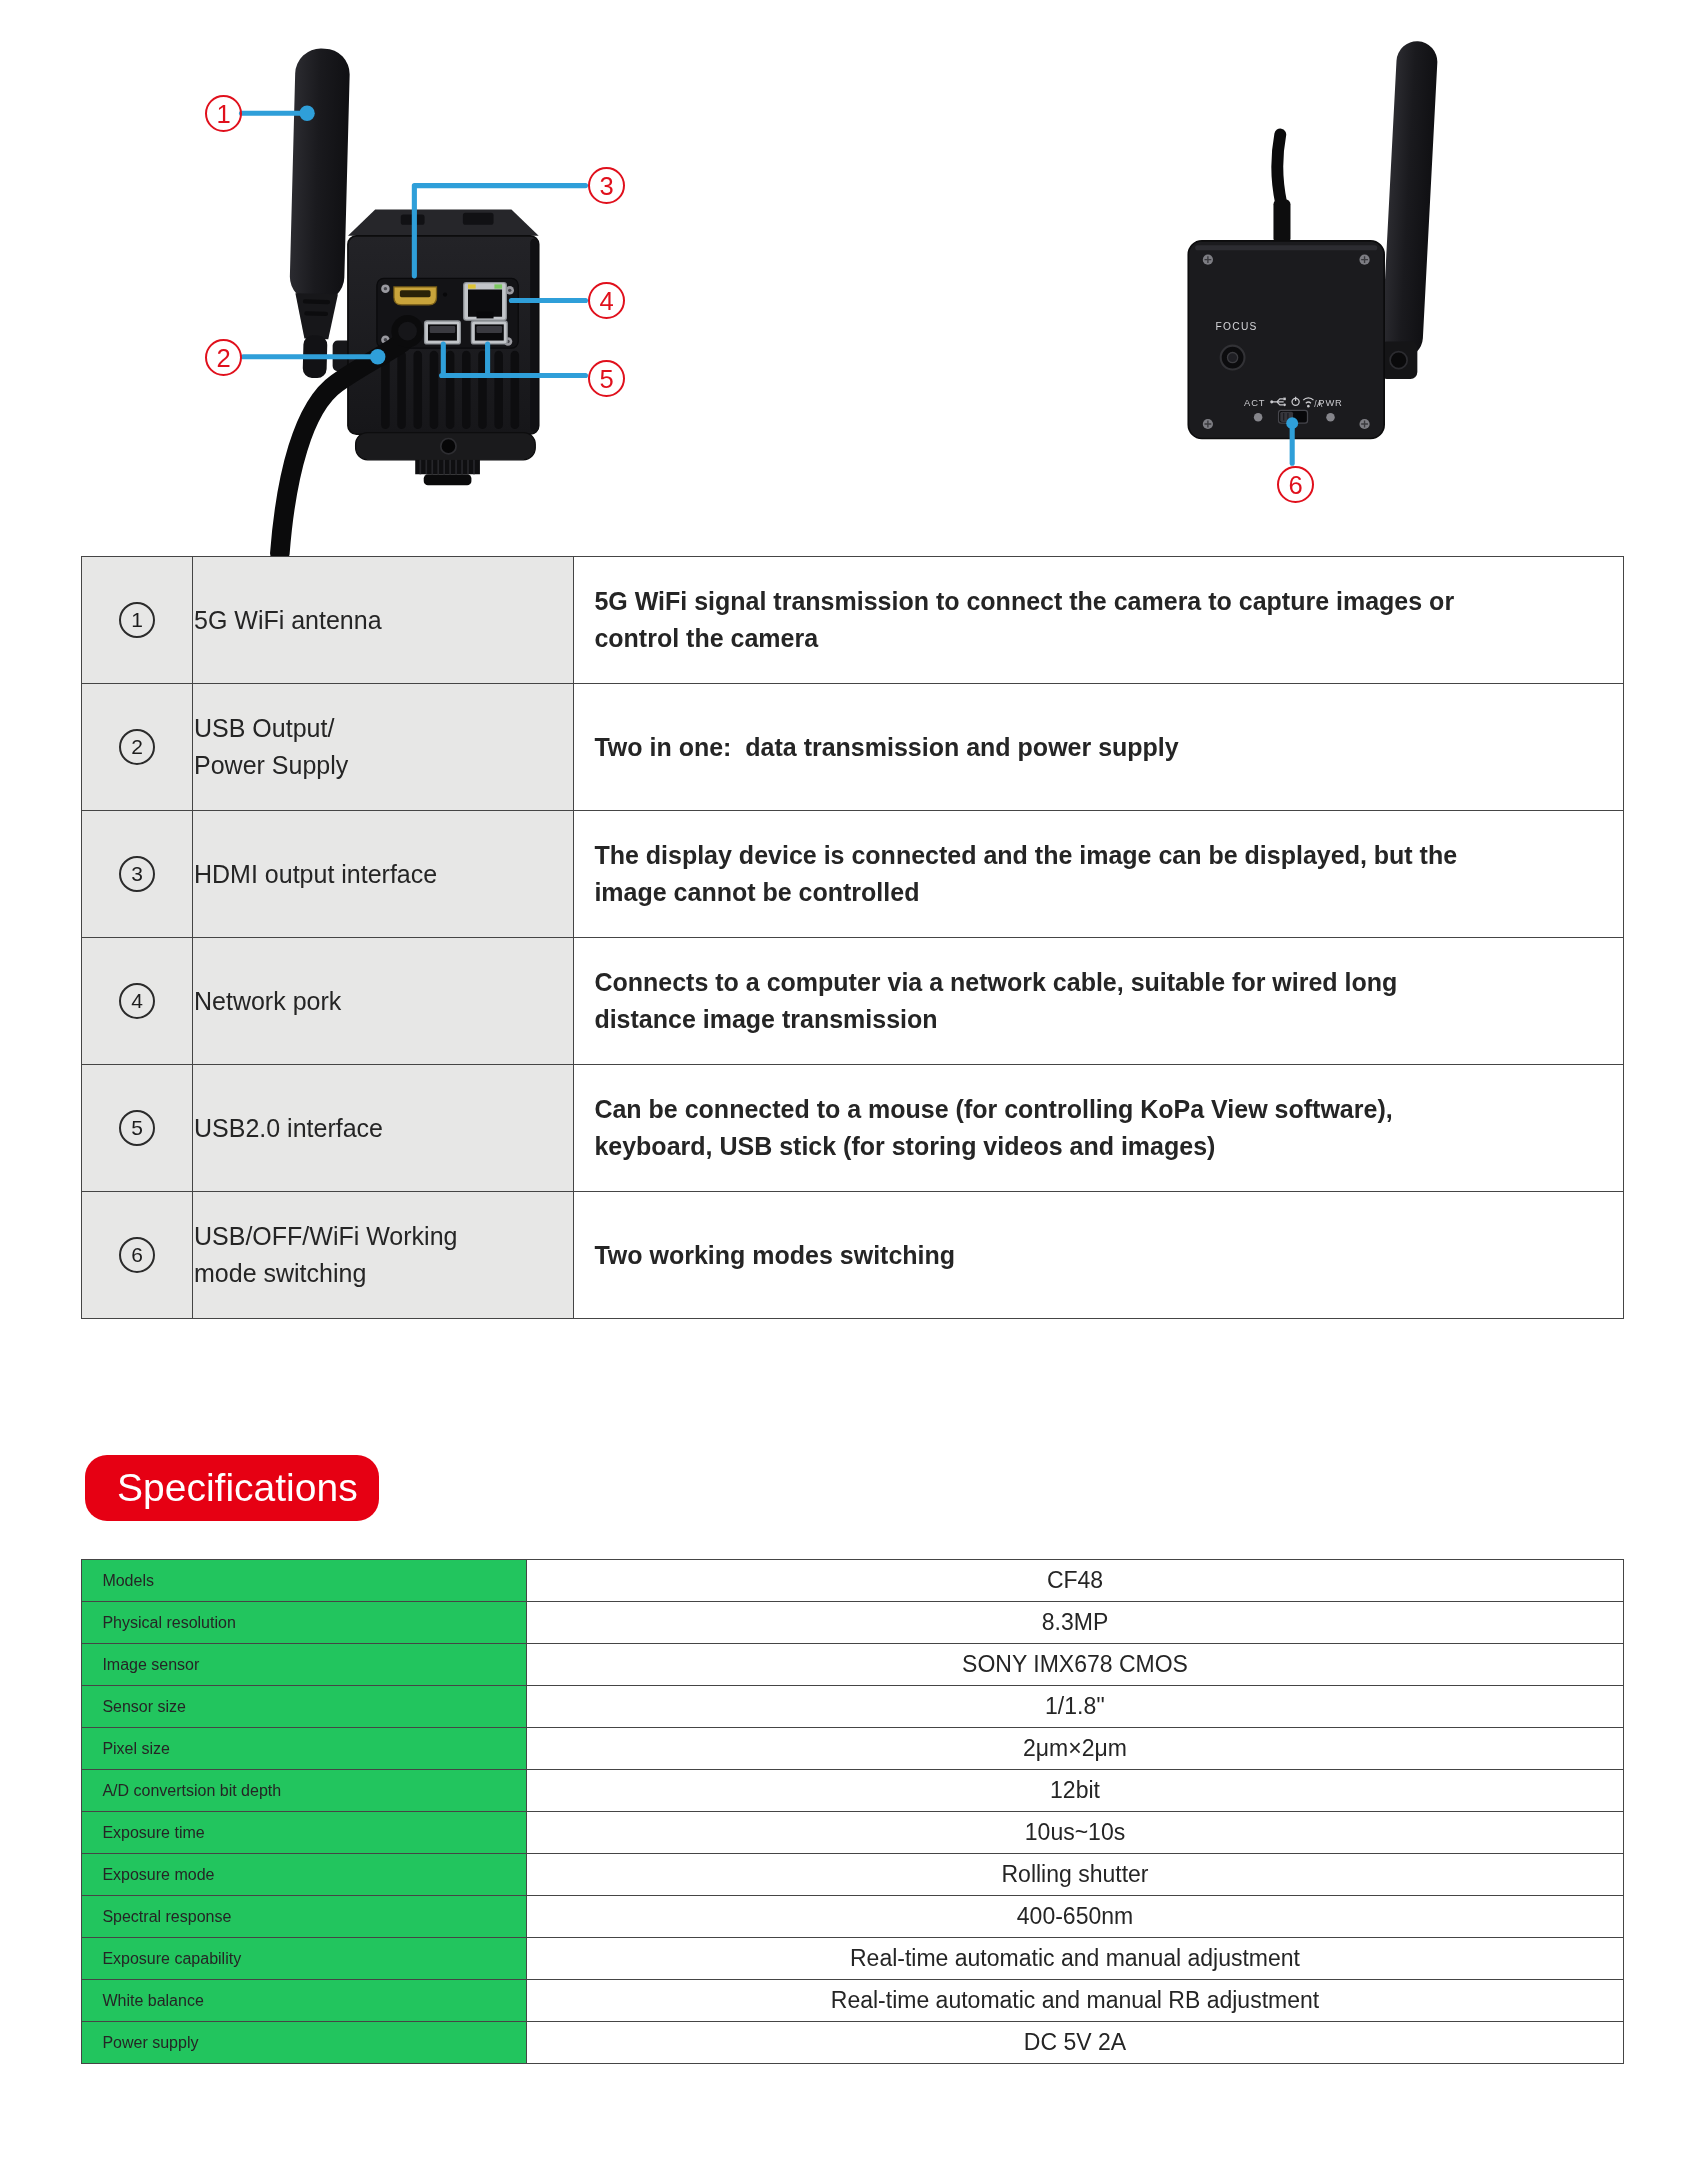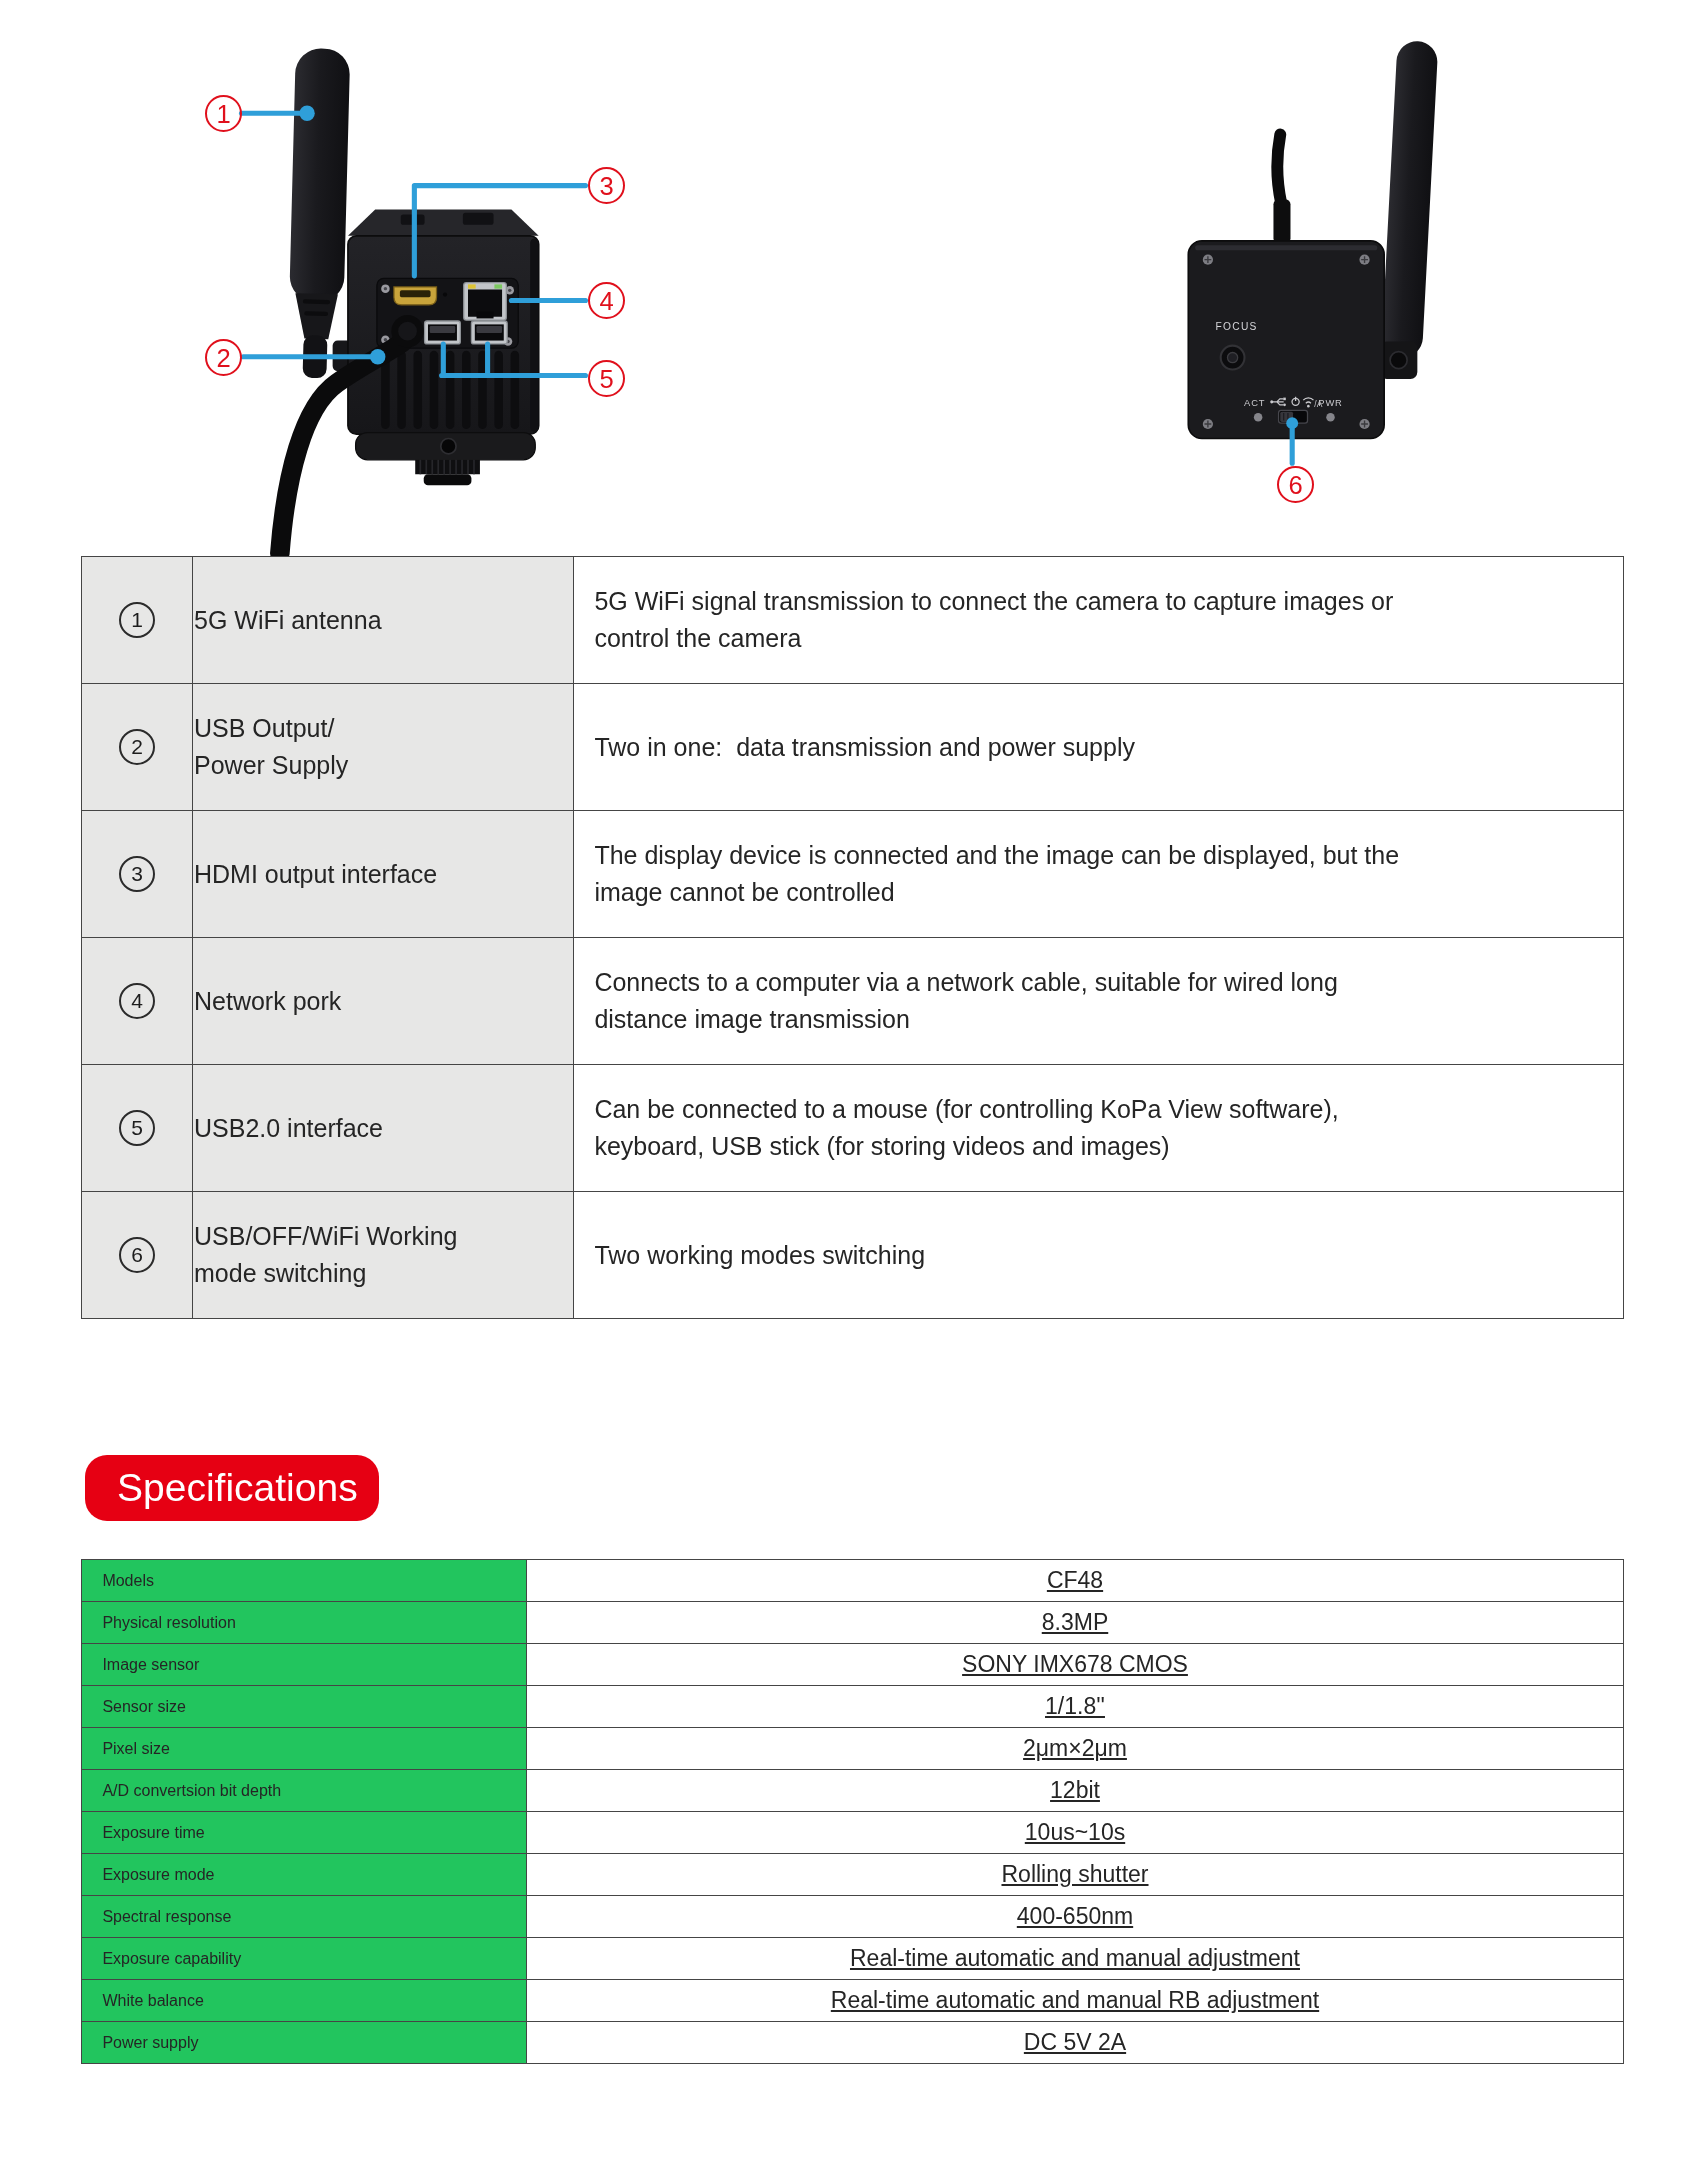--- a/index.html
+++ b/index.html
@@ -13,35 +13,35 @@
            color:#e0101c;font-size:25.6px;line-height:34px;text-align:center;background:transparent;
            box-sizing:border-box;font-weight:400;}
 
   
   .parts-wrap{position:absolute;left:81px;top:556px;width:1542px;}
   table{border-collapse:collapse;table-layout:fixed;width:1542px;}
   td{border:1.7px solid #454545;vertical-align:middle;box-sizing:border-box;}
   .parts-table tr{height:127px;}
   .cell-num{width:111px;background:#e7e7e6;text-align:center;}
   .cell-name{width:381px;background:#e7e7e6;}
-  .cell-desc{width:1050px;background:#ffffff;padding-left:20.4px;}
+  .cell-desc{width:1050px;background:#ffffff;padding-left:20.4px;font-weight:bold;}
   .num-ring{display:inline-flex;align-items:center;justify-content:center;width:32px;height:32px;
             border:2.1px solid #2b2b2b;border-radius:50%;font-size:21px;color:#1d1d1d;}
   .tline{display:block;white-space:pre;font-size:25px;line-height:37px;color:#252525;}
 
   
   .spec-badge{position:absolute;left:85px;top:1455px;width:294px;height:66px;background:#e60013;
               border-radius:22px;color:#ffffff;font-size:39px;line-height:65px;padding-left:32px;
               box-sizing:border-box;}
 
   
   .spec-wrap{position:absolute;left:81px;top:1559px;width:1542px;}
   .spec-table tr{height:42px;}
   .cell-slabel{width:445px;background:#22c55e;padding-left:20.4px;font-size:16px;color:#252525;}
-  .cell-svalue{width:1097px;background:#ffffff;text-align:center;font-size:23px;color:#252525;text-decoration:underline;}
+  .cell-svalue{width:1097px;background:#ffffff;text-align:center;font-size:23px;color:#252525;}
 </style>
 </head>
 <body>
 
 <div class="page">
 
   <div class="figure">
     <svg width="1704" height="596" viewBox="0 0 2000 700">
       <defs>
         <linearGradient id="gAnt" x1="0" y1="0" x2="1" y2="0">

